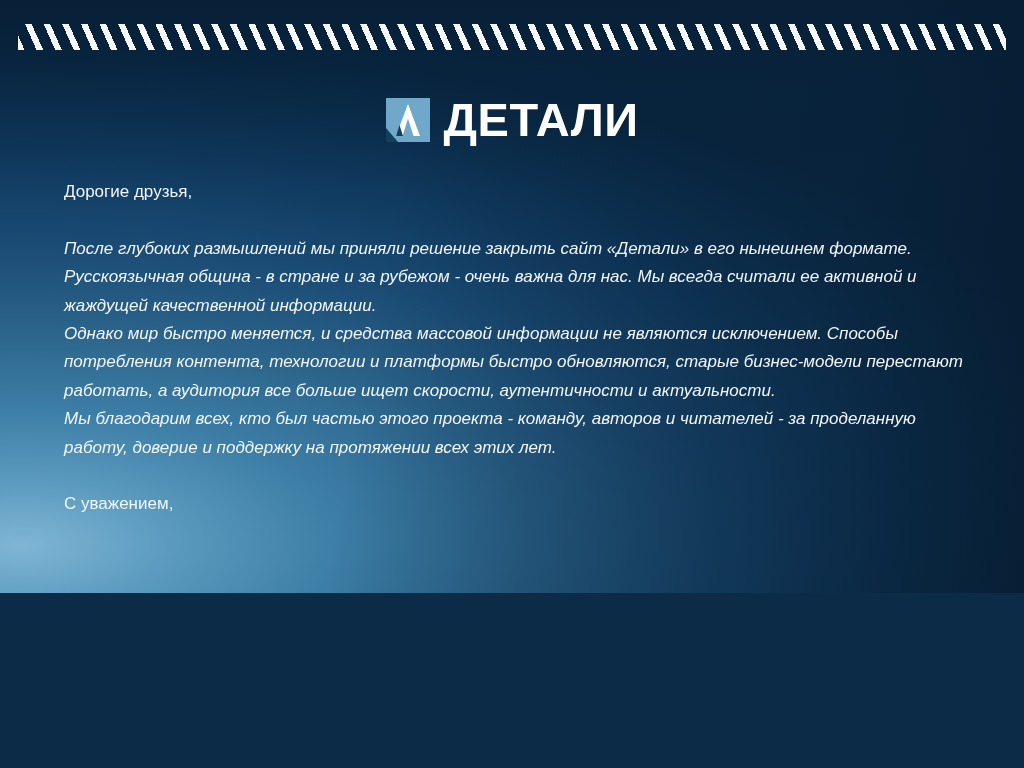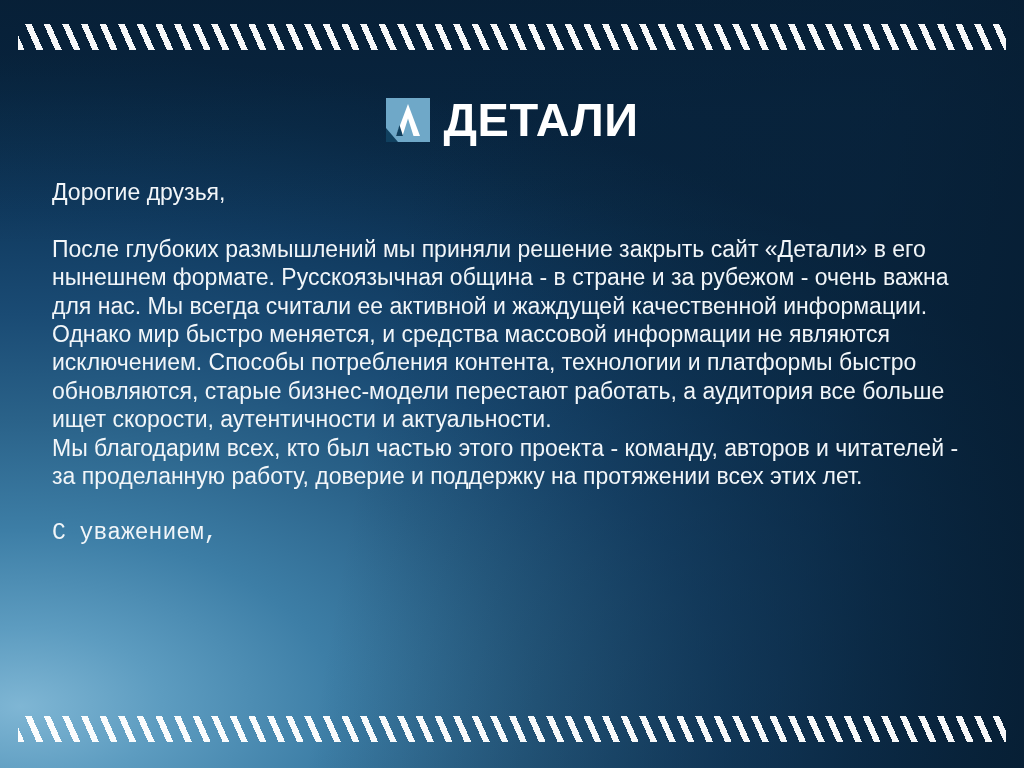--- a/index.html
+++ b/index.html
@@ -4,21 +4,21 @@
 <title>Detaly announcement slide</title>
 <style>
   html, body {
     margin: 0;
     padding: 0;
     background: #0b2b47;
   }
   #slide {
     position: relative;
     width: 1024px;
-    height: 768px;
+    height: 593px;
     overflow: hidden;
     font-family: "Liberation Sans", sans-serif;
     background-color: #0d3457;
     background-image:
       radial-gradient(115% 85% at 2% 92%, #7fb6d4 0%, #5d9cc0 12%, #3d7ea6 27%, #2a6289 44%, #1a4b74 60%, #103a5f 76%, #0a2b48 92%, #082540 100%);
   }
   
   #slide .vignette {
     position: absolute;
     inset: 0;
@@ -66,33 +66,33 @@
     font-size: 47px;
     font-weight: bold;
     letter-spacing: 0.5px;
     line-height: 1;
     white-space: nowrap;
   }
 
   
   .body-copy {
     position: absolute;
-    left: 52px;
+    left: 64px;
     top: 178px;
     width: 920px;
     color: #f2f6f9;
-    font-size: 23px;
+    font-size: 17px;
     line-height: 28.4px;
     font-weight: normal;
   }
   .body-copy p { margin: 0; }
   .spacer-line { height: 28.4px; }
-  .para { margin: 0; }
+  .para { margin: 0; font-style: italic; }
   .salutation { margin: 0; }
-  .signoff { margin: 0; font-family: Liberation Mono, monospace; }
+  .signoff { margin: 0; }
 </style>
 </head>
 <body>
 
 <div id="slide">
 
   <div class="vignette"></div>
 
   <div class="hatch hatch-top"></div>
 

